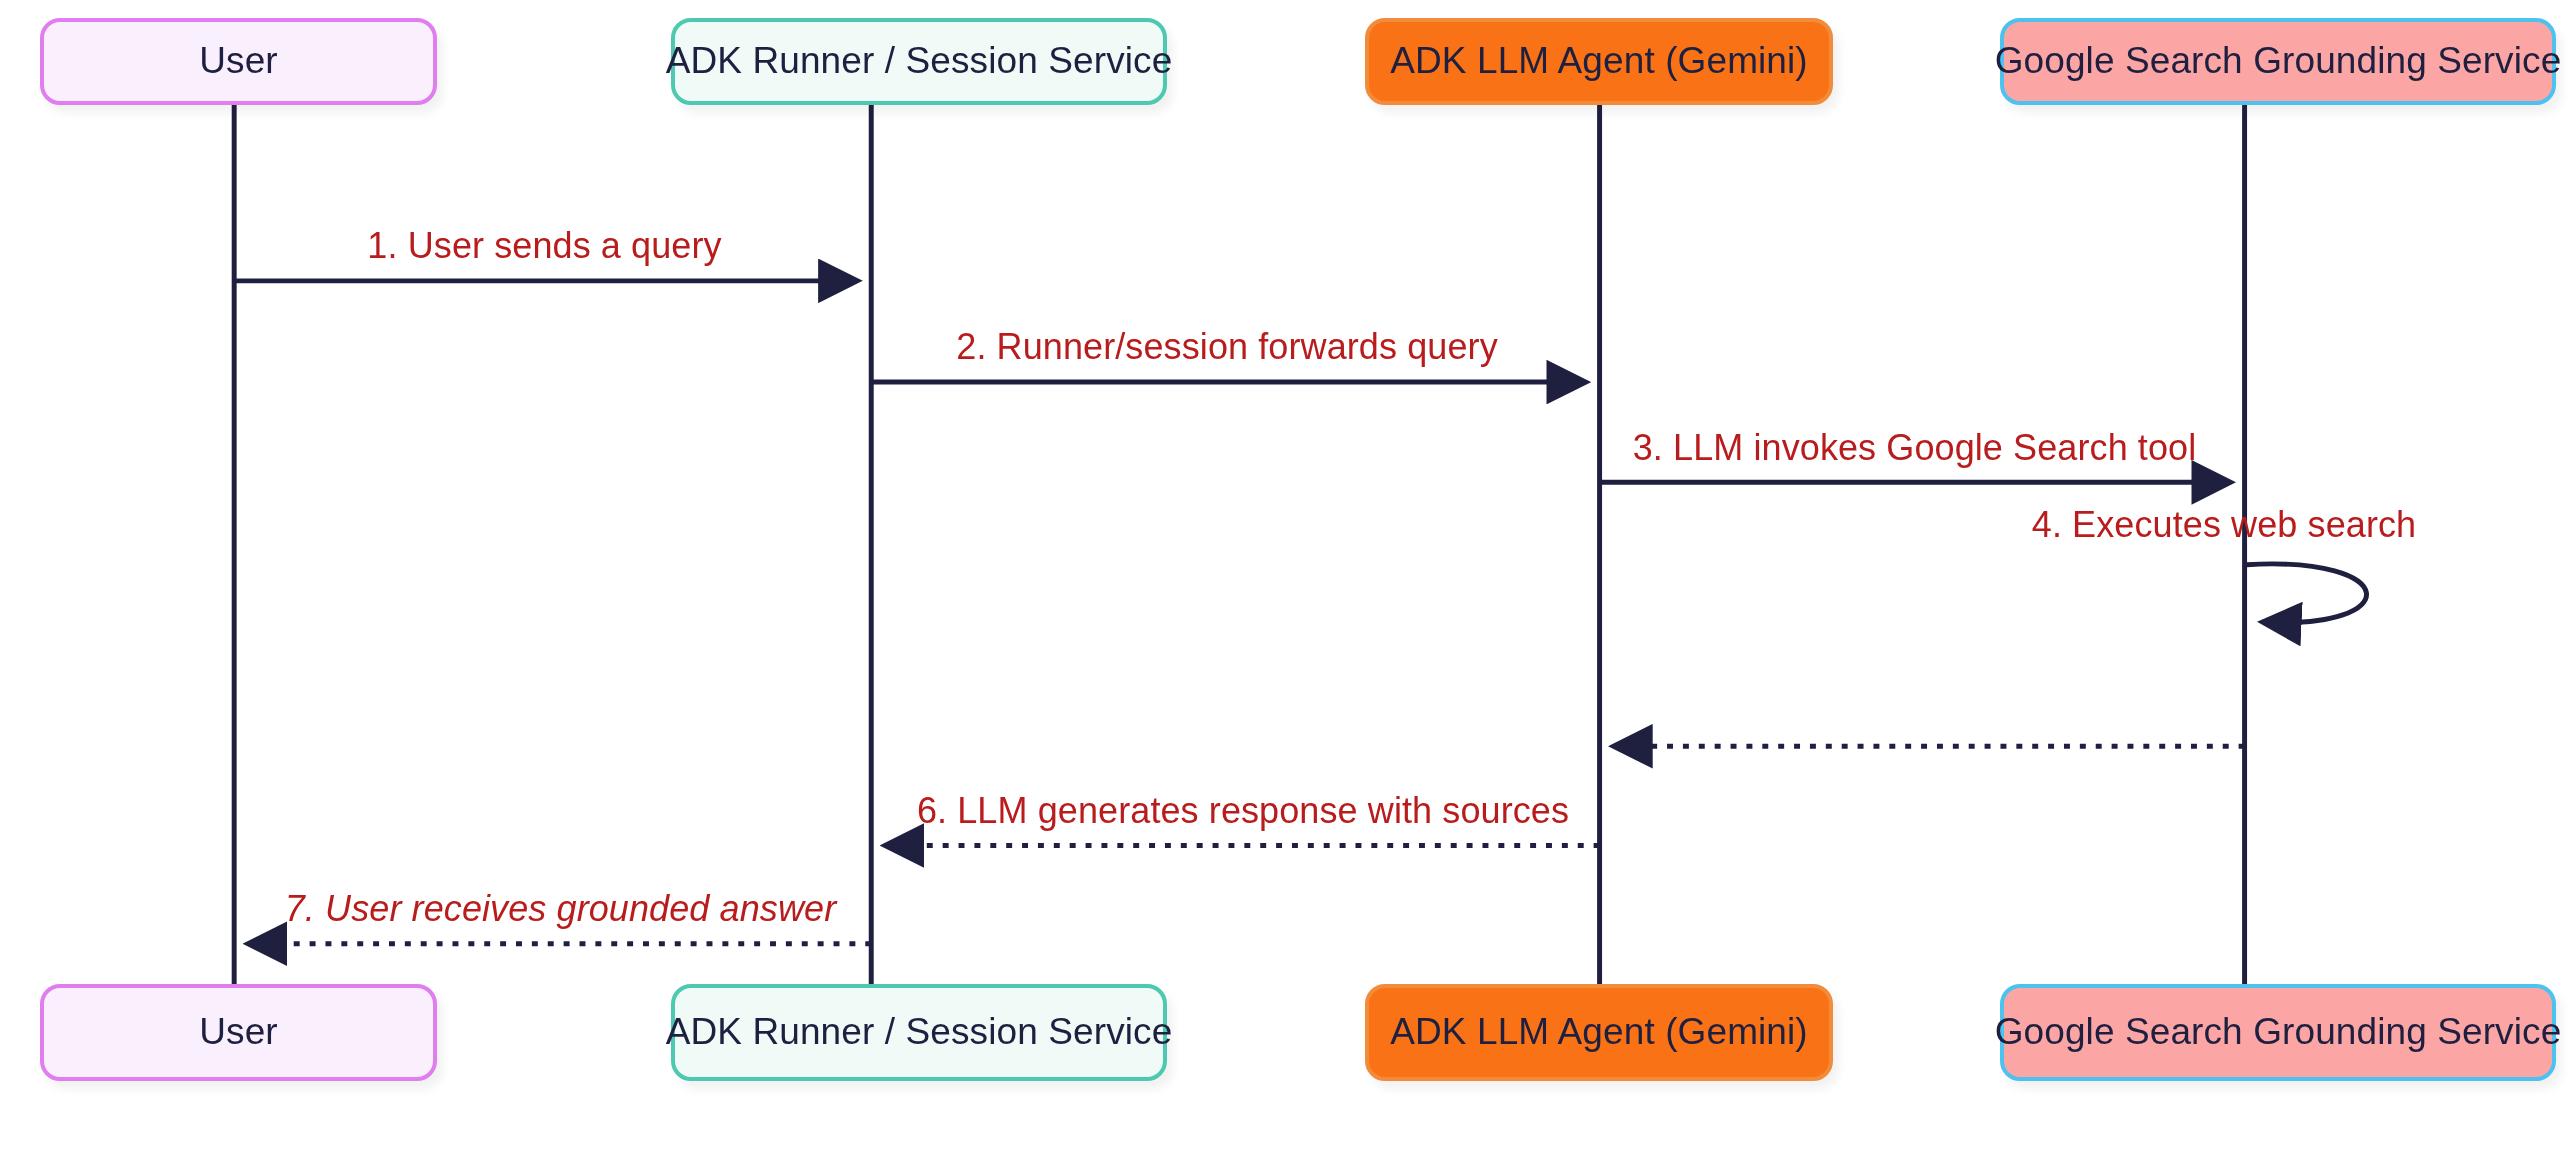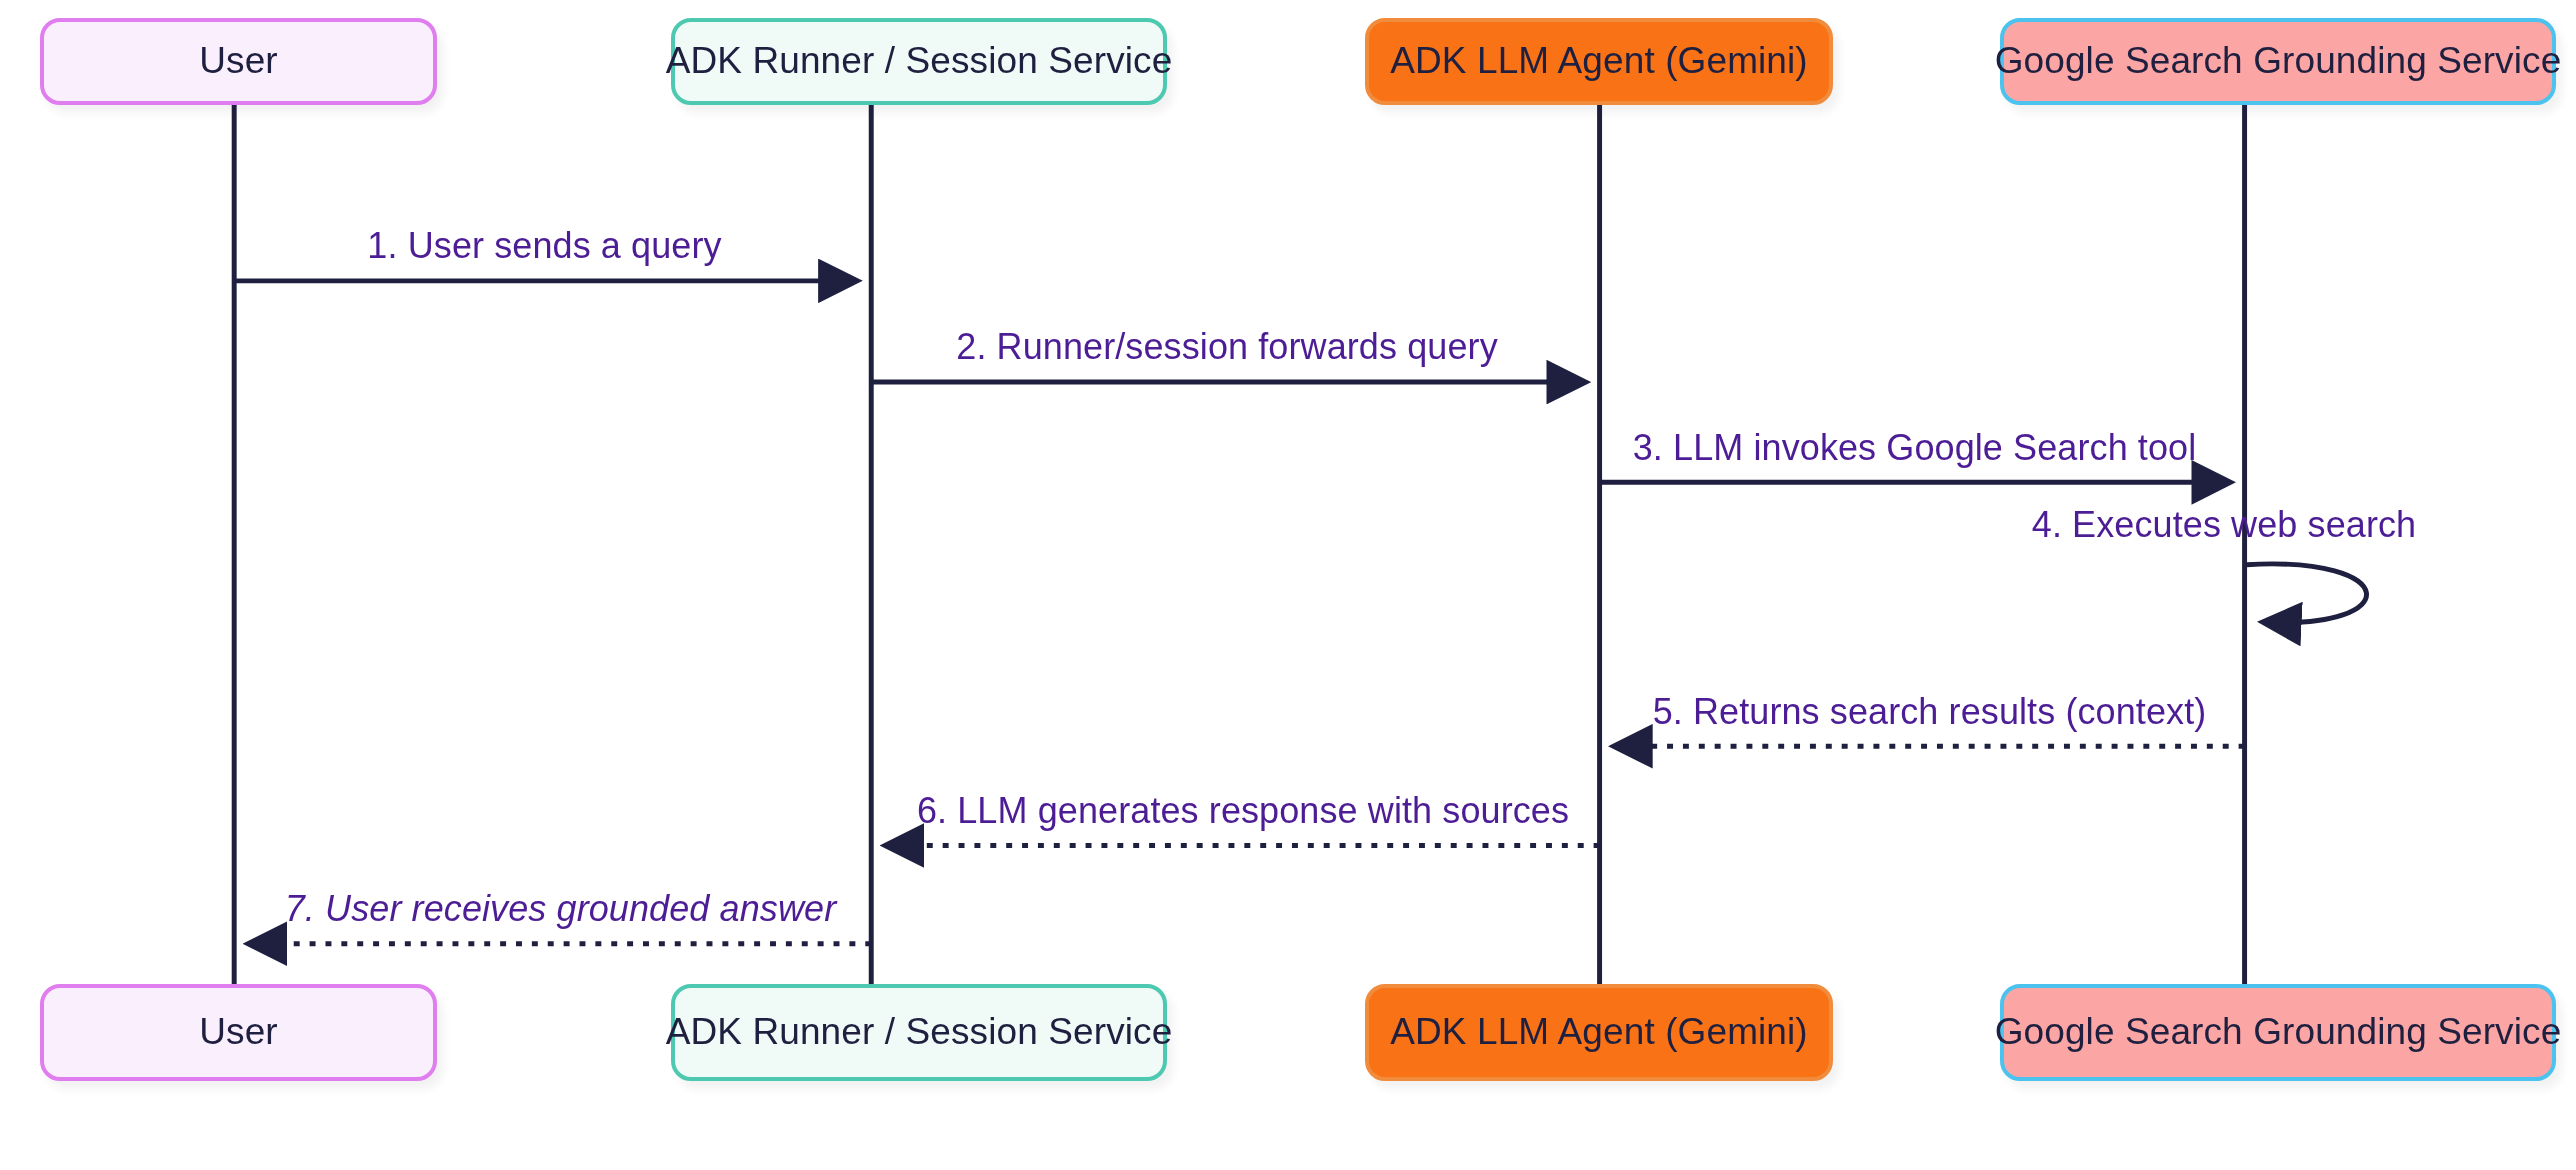--- a/index.html
+++ b/index.html
@@ -10,21 +10,21 @@
   .pbox{position:absolute;box-sizing:border-box;border-width:4px;border-style:solid;border-radius:20px;
         display:flex;align-items:center;justify-content:center;
         box-shadow:6px 8px 10px rgba(0,0,0,0.055);}
   .pbox .plabel{font-size:37px;line-height:1.1;color:#1f2040;white-space:nowrap;letter-spacing:0.1px;}
 
   .p-user{border-color:#e07ef0;background:#faf0fd;}
   .p-runner{border-color:#4cc9b0;background:#f0faf7;margin-left:48px;}
   .p-agent{border-color:#f08c3c;background:#f97316;}
   .p-search{border-color:#4cc3ef;background:#fca5a5;}
 
-  .msg{position:absolute;font-size:36px;color:#4c1d95;white-space:nowrap;letter-spacing:0.1px;}
+  .msg{position:absolute;font-size:36px;color:#b91c1c;white-space:nowrap;letter-spacing:0.1px;}
 </style>
 </head>
 <body>
 
 <div id="stage">
 
   <svg id="svg" viewBox="0 0 2596 1180">
     <defs>
       <marker id="arrow-right" viewBox="0 0 12 12" refX="10" refY="6" markerWidth="9" markerHeight="9" orient="auto-start-reverse">
         <path d="M 0 0 L 12 6 L 0 12 z" fill="#1f2040"></path>
@@ -89,20 +89,19 @@
   </div>
 
   <div class="msg" style="left:234px;top:225px;width:621px;text-align:center;">1. User sends a query</div>
 
   <div class="msg" style="left:871px;top:326px;width:712px;text-align:center;">2. Runner/session forwards query</div>
 
   <div class="msg" style="left:1600px;top:427px;width:629px;text-align:center;">3. LLM invokes Google Search tool</div>
 
   <div class="msg" style="left:1996px;top:504px;width:456px;text-align:center;">4. Executes web search</div>
 
-  <div class="msg" style="left:1615px;top:691px;width:629px;text-align:center;">5. Returns search results (context)</div>
 
   <div class="msg" style="left:887px;top:790px;width:712px;text-align:center;">6. LLM generates response with sources</div>
 
   <div class="msg" style="left:250px;top:888px;width:621px;text-align:center;font-style:italic;">7. User receives grounded answer</div>
 
 </div>
 
 
 </body></html>

